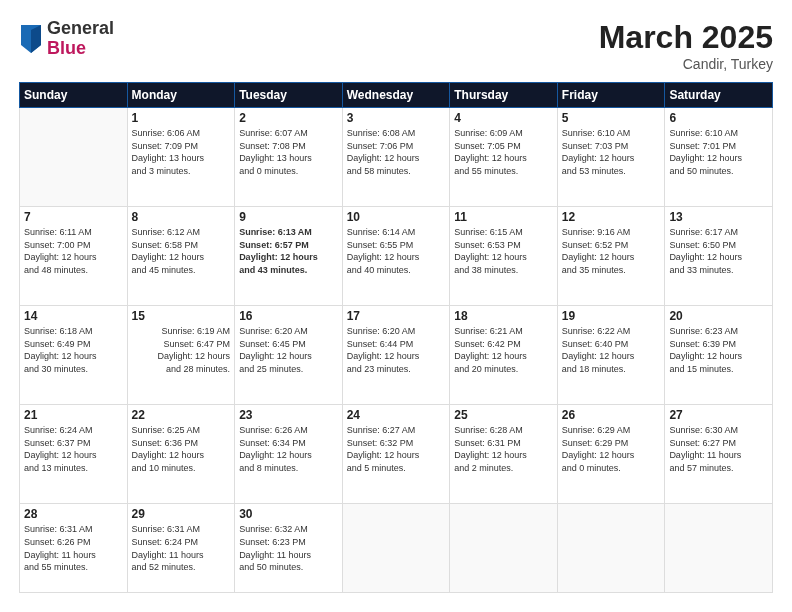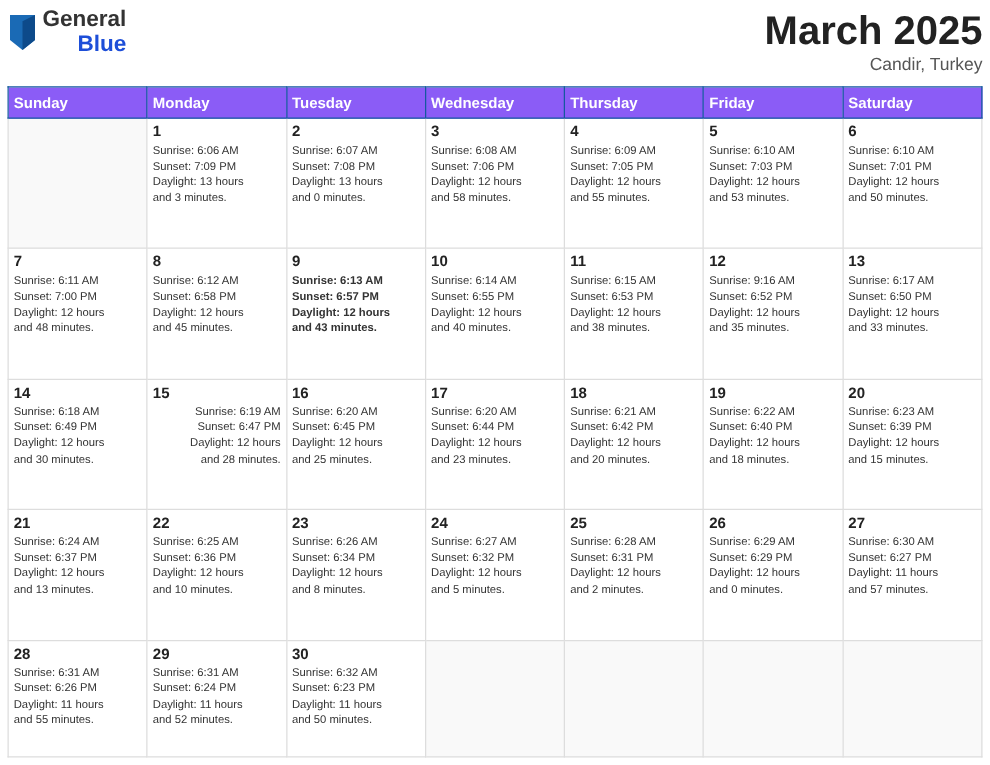--- a/index.html
+++ b/index.html
@@ -6,21 +6,21 @@
     body {
       font-family: Arial, sans-serif;
       background: #fff;
       width: 792px;
       height: 612px;
       overflow: hidden;
     }
     .page {
       width: 792px;
       height: 612px;
-      padding: 6px;
+      padding: 19px;
       display: flex;
       flex-direction: column;
     }
     .header {
       display: flex;
       justify-content: space-between;
       align-items: flex-start;
       margin-bottom: 10px;
     }
     .logo {
@@ -28,21 +28,21 @@
       align-items: center;
     }
     .logo-text {
       display: flex;
       flex-direction: column;
       font-size: 18px;
       font-weight: bold;
       line-height: 1.1;
     }
     .logo-general { color: #333; }
-    .logo-blue { color: #1d4ed8; text-align: right; }
+    .logo-blue { color: #be185d; }
     .logo-icon {
       width: 20px;
       height: 28px;
       margin-left: 2px;
       margin-right: 6px;
     }
     .title-area {
       text-align: right;
     }
     .month-title {
@@ -55,21 +55,21 @@
       color: #555;
     }
     .calendar {
       flex: 1;
       border: 1px solid #ccc;
       border-collapse: collapse;
       width: 100%;
       table-layout: fixed;
     }
     .calendar th {
-      background-color: #8b5cf6;
+      background-color: #0f172a;
       color: #fff;
       font-size: 12px;
       padding: 5px 4px;
       text-align: left;
       border: 1px solid #1558a0;
     }
     .calendar td {
       border: 1px solid #ddd;
       vertical-align: top;
       padding: 3px 4px;

